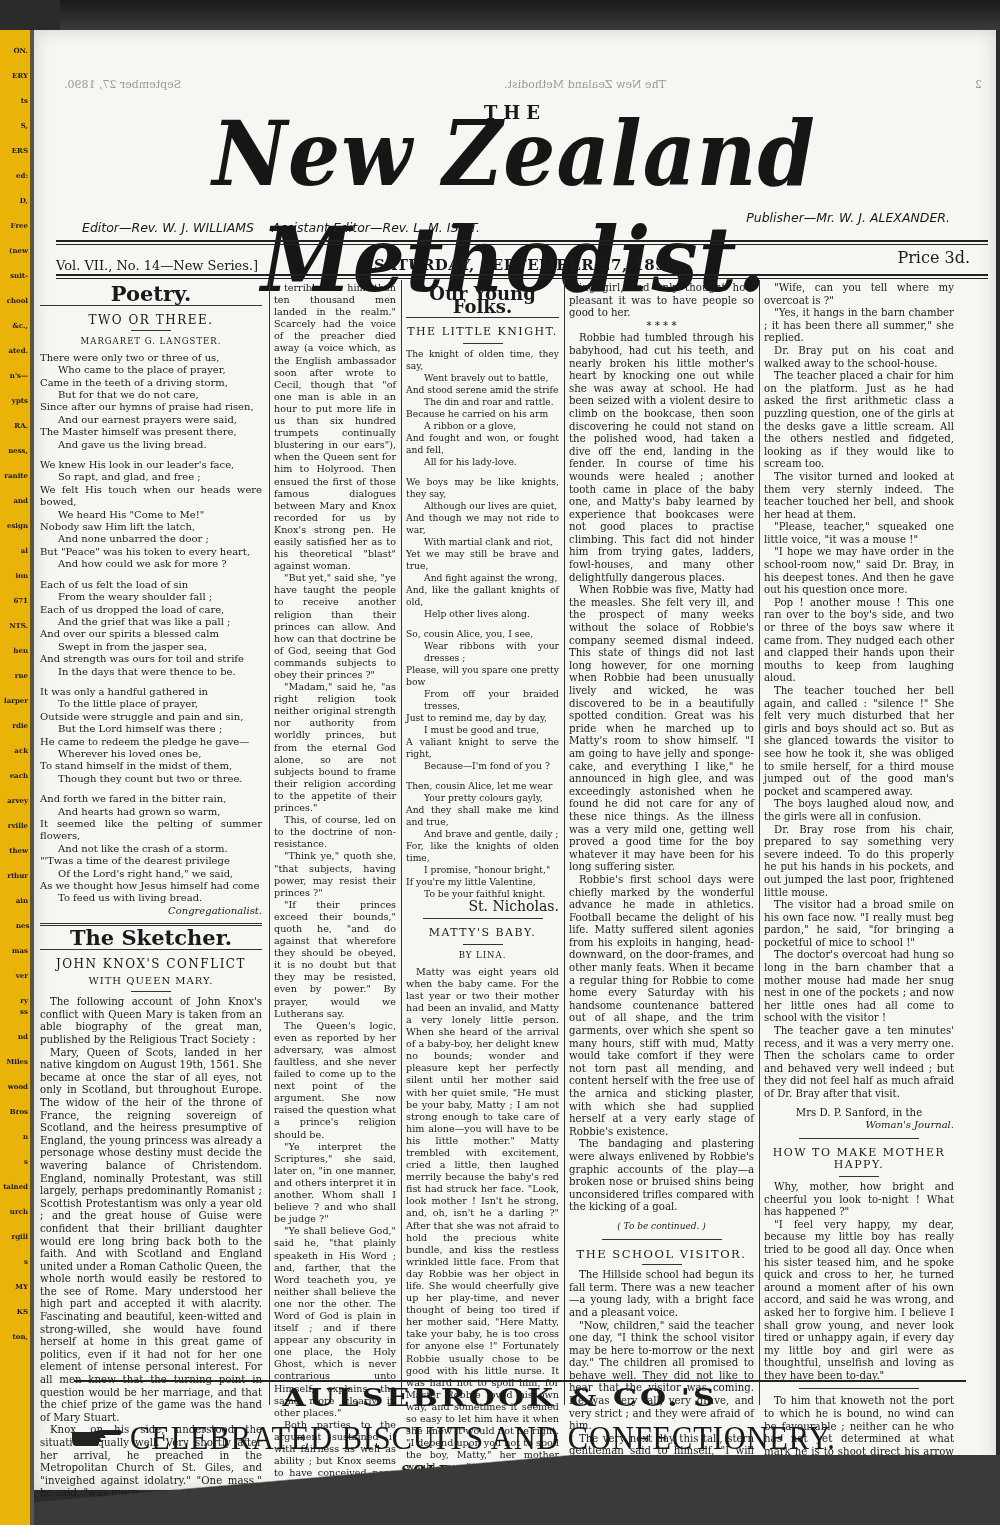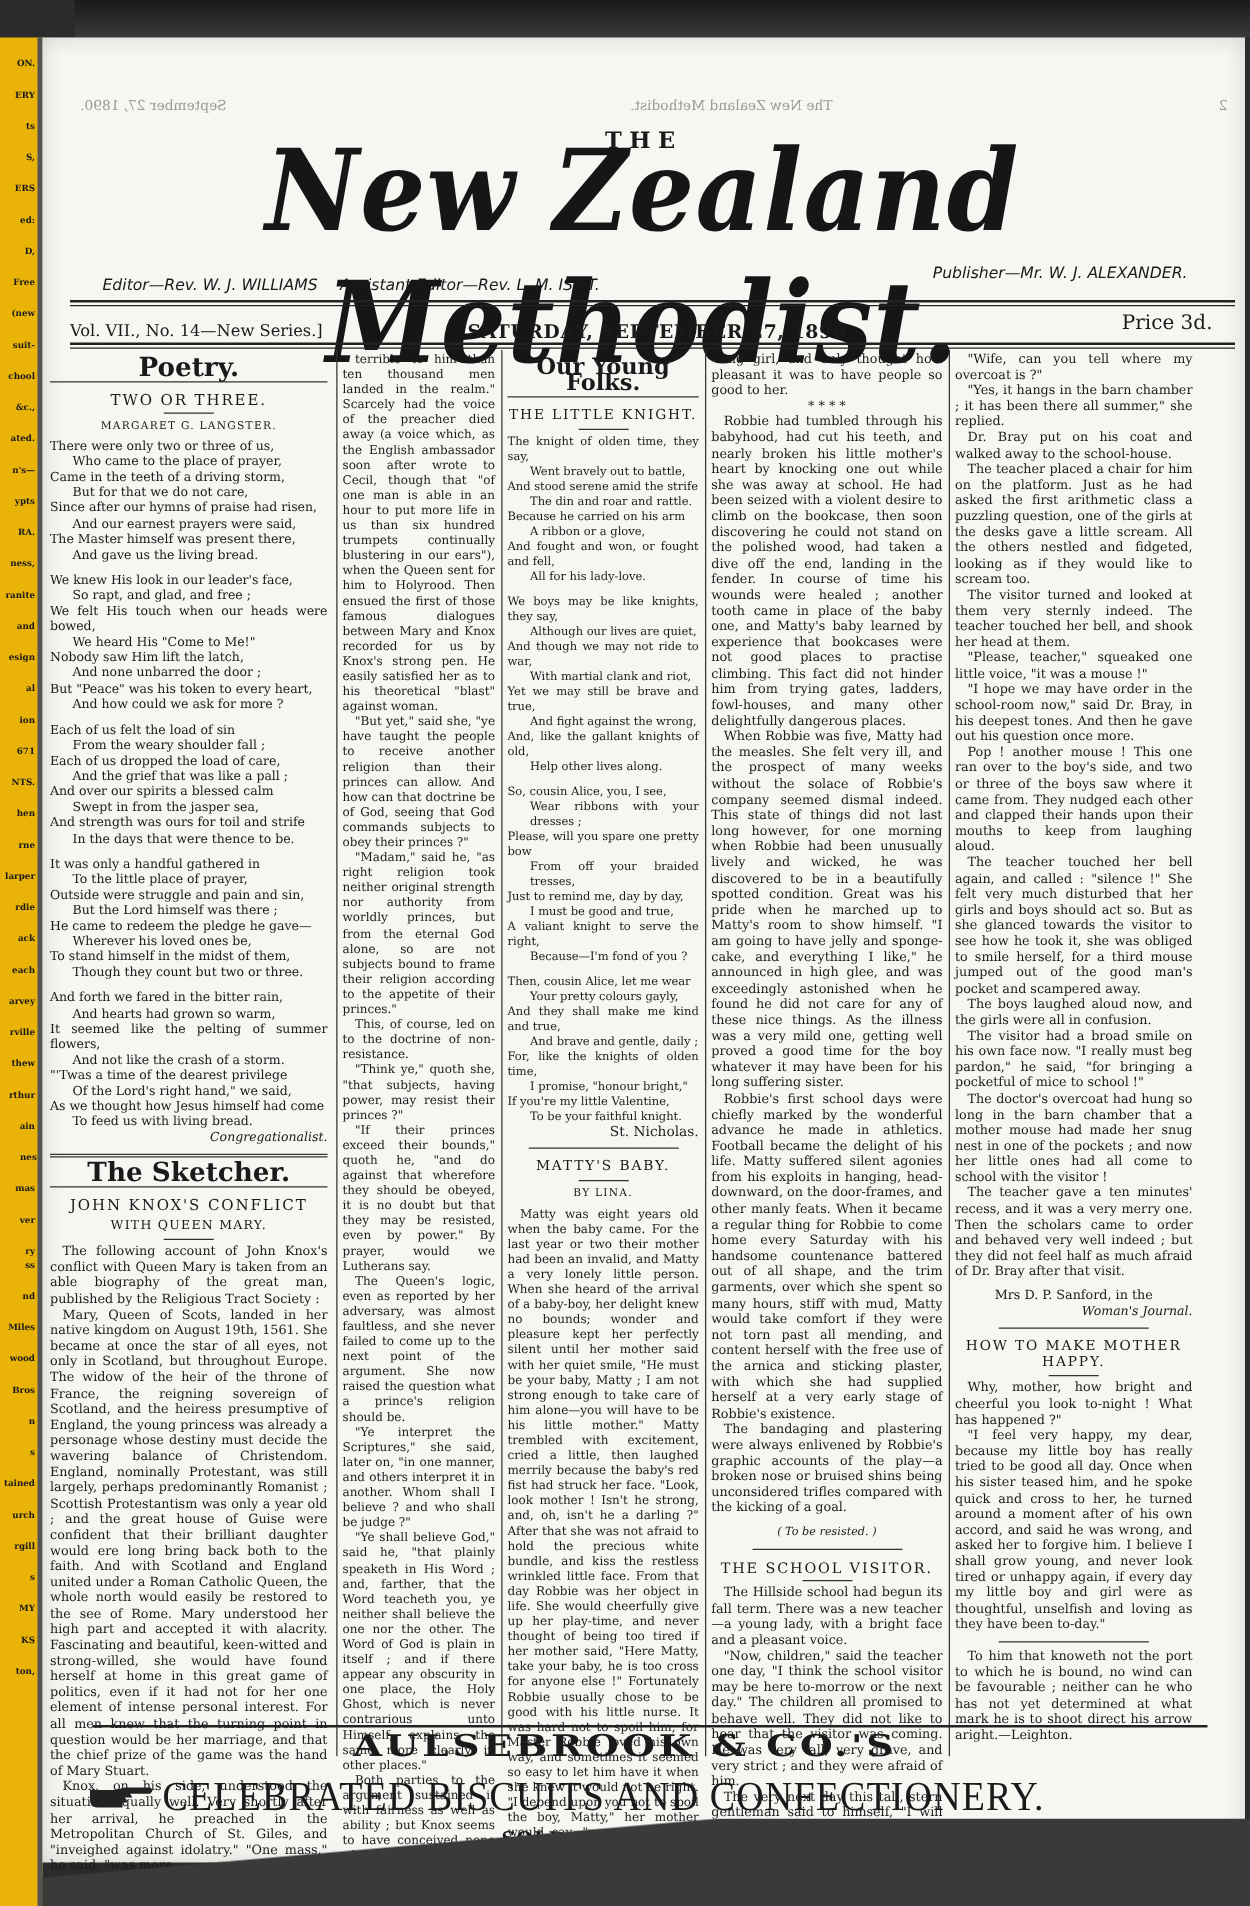--- a/index.html
+++ b/index.html
@@ -241,40 +241,40 @@
         <div class="st"></div>
         <span class="l">Then, cousin Alice, let me wear</span>
         <span class="i">Your pretty colours gayly,</span>
         <span class="l">And they shall make me kind and true,</span>
         <span class="i">And brave and gentle, daily ;</span>
         <span class="l">For, like the knights of olden time,</span>
         <span class="i">I promise, "honour bright,"</span>
         <span class="l">If you're my little Valentine,</span>
         <span class="i">To be your faithful knight.</span>
       </div>
-    <div class="attrib" style="font-style:normal;font-size:11px">St. Nicholas.</div>
+    <div class="attrib" style="font-style:normal;font-size:14px">St. Nicholas.</div>
     <div class="long"></div>
     <div class="title" style="font-size:11px">MATTY'S BABY.</div>
     <div class="short"></div>
     <div class="byline">BY LINA.</div>
     <div id="c3p" style="font-size:9.6px;line-height:12.1px">
         <p>Matty was eight years old when the baby came. For the last year or two their mother had been an invalid, and Matty a very lonely little person. When she heard of the arrival of a baby-boy, her delight knew no bounds; wonder and pleasure kept her perfectly silent until her mother said with her quiet smile, "He must be your baby, Matty ; I am not strong enough to take care of him alone—you will have to be his little mother." Matty trembled with excitement, cried a little, then laughed merrily because the baby's red fist had struck her face. "Look, look mother ! Isn't he strong, and, oh, isn't he a darling ?" After that she was not afraid to hold the precious white bundle, and kiss the restless wrinkled little face. From that day Robbie was her object in life. She would cheerfully give up her play-time, and never thought of being too tired if her mother said, "Here Matty, take your baby, he is too cross for anyone else !" Fortunately Robbie usually chose to be good with his little nurse. It was hard not to spoil him, for Master Robbie loved his own way, and sometimes it seemed so easy to let him have it when she knew it would not be right. "I depend upon you not to spoil the boy, Matty," her mother would say, "you will suffer if you do, and, more than that, Robbie will suffer all his life. It depends a great deal upon you, dear, what sort of a man your baby turns out."</p>
       </div>
   </div>
 
   <div class="col" style="left:535px;width:185px">
     <div id="c4p">
         <p>ing girl, and only thought how pleasant it was to have people so good to her.</p>
         <p style="text-align: center; text-indent: 0px;">* * * *</p>
         <p>Robbie had tumbled through his babyhood, had cut his teeth, and nearly broken his little mother's heart by knocking one out while she was away at school. He had been seized with a violent desire to climb on the bookcase, then soon discovering he could not stand on the polished wood, had taken a dive off the end, landing in the fender. In course of time his wounds were healed ; another tooth came in place of the baby one, and Matty's baby learned by experience that bookcases were not good places to practise climbing. This fact did not hinder him from trying gates, ladders, fowl-houses, and many other delightfully dangerous places.</p>
         <p>When Robbie was five, Matty had the measles. She felt very ill, and the prospect of many weeks without the solace of Robbie's company seemed dismal indeed. This state of things did not last long however, for one morning when Robbie had been unusually lively and wicked, he was discovered to be in a beautifully spotted condition. Great was his pride when he marched up to Matty's room to show himself. "I am going to have jelly and sponge-cake, and everything I like," he announced in high glee, and was exceedingly astonished when he found he did not care for any of these nice things. As the illness was a very mild one, getting well proved a good time for the boy whatever it may have been for his long suffering sister.</p>
         <p>Robbie's first school days were chiefly marked by the wonderful advance he made in athletics. Football became the delight of his life. Matty suffered silent agonies from his exploits in hanging, head-downward, on the door-frames, and other manly feats. When it became a regular thing for Robbie to come home every Saturday with his handsome countenance battered out of all shape, and the trim garments, over which she spent so many hours, stiff with mud, Matty would take comfort if they were not torn past all mending, and content herself with the free use of the arnica and sticking plaster, with which she had supplied herself at a very early stage of Robbie's existence.</p>
         <p>The bandaging and plastering were always enlivened by Robbie's graphic accounts of the play—a broken nose or bruised shins being unconsidered trifles compared with the kicking of a goal.</p>
       </div>
-    <div style="text-align:center;font-style:italic;font-size:9px;margin:6px 0">( To be resisted. )</div>
+    <div style="text-align:center;font-style:italic;font-size:9px;margin:6px 0">( To be continued. )</div>
     <div class="long"></div>
     <div class="title" style="font-size:11.5px">THE SCHOOL VISITOR.</div>
     <div class="short"></div>
     <div id="c4q">
         <p>The Hillside school had begun its fall term. There was a new teacher —a young lady, with a bright face and a pleasant voice.</p>
         <p>"Now, children," said the teacher one day, "I think the school visitor may be here to-morrow or the next day." The children all promised to behave well. They did not like to hear that the visitor was coming. He was very tall, very grave, and very strict ; and they were afraid of him.</p>
         <p>The very next day this tall, stern gentleman said to himself, "I will visit the Hillside school to-day."</p>
         <p>He went to the door ; the wind was sharp and chilly, so he turned back and said :</p>
       </div>
   </div>
@@ -284,20 +284,21 @@
         <p>"Wife, can you tell where my overcoat is ?"</p>
         <p>"Yes, it hangs in the barn chamber ; it has been there all summer," she replied.</p>
         <p>Dr. Bray put on his coat and walked away to the school-house.</p>
         <p>The teacher placed a chair for him on the platform. Just as he had asked the first arithmetic class a puzzling question, one of the girls at the desks gave a little scream. All the others nestled and fidgeted, looking as if they would like to scream too.</p>
         <p>The visitor turned and looked at them very sternly indeed. The teacher touched her bell, and shook her head at them.</p>
         <p>"Please, teacher," squeaked one little voice, "it was a mouse !"</p>
         <p>"I hope we may have order in the school-room now," said Dr. Bray, in his deepest tones. And then he gave out his question once more.</p>
         <p>Pop ! another mouse ! This one ran over to the boy's side, and two or three of the boys saw where it came from. They nudged each other and clapped their hands upon their mouths to keep from laughing aloud.</p>
         <p>The teacher touched her bell again, and called : "silence !" She felt very much disturbed that her girls and boys should act so. But as she glanced towards the visitor to see how he took it, she was obliged to smile herself, for a third mouse jumped out of the good man's pocket and scampered away.</p>
         <p>The boys laughed aloud now, and the girls were all in confusion.</p>
+        <p>Dr. Bray rose from his chair, prepared to say something very severe indeed. To do this properly he put his hands in his pockets, and out jumped the last poor, frightened little mouse.</p>
         <p>The visitor had a broad smile on his own face now. "I really must beg pardon," he said, "for bringing a pocketful of mice to school !"</p>
         <p>The doctor's overcoat had hung so long in the barn chamber that a mother mouse had made her snug nest in one of the pockets ; and now her little ones had all come to school with the visitor !</p>
         <p>The teacher gave a ten minutes' recess, and it was a very merry one. Then the scholars came to order and behaved very well indeed ; but they did not feel half as much afraid of Dr. Bray after that visit.</p>
       </div>
     <div style="text-align:center;margin-top:6px">Mrs D. P. Sanford, in the</div>
     <div class="attrib">Woman's Journal.</div>
     <div class="long"></div>
     <div class="title" style="font-size:11px">HOW TO MAKE MOTHER HAPPY.</div>
     <div class="short"></div>
     <div id="c5q">

